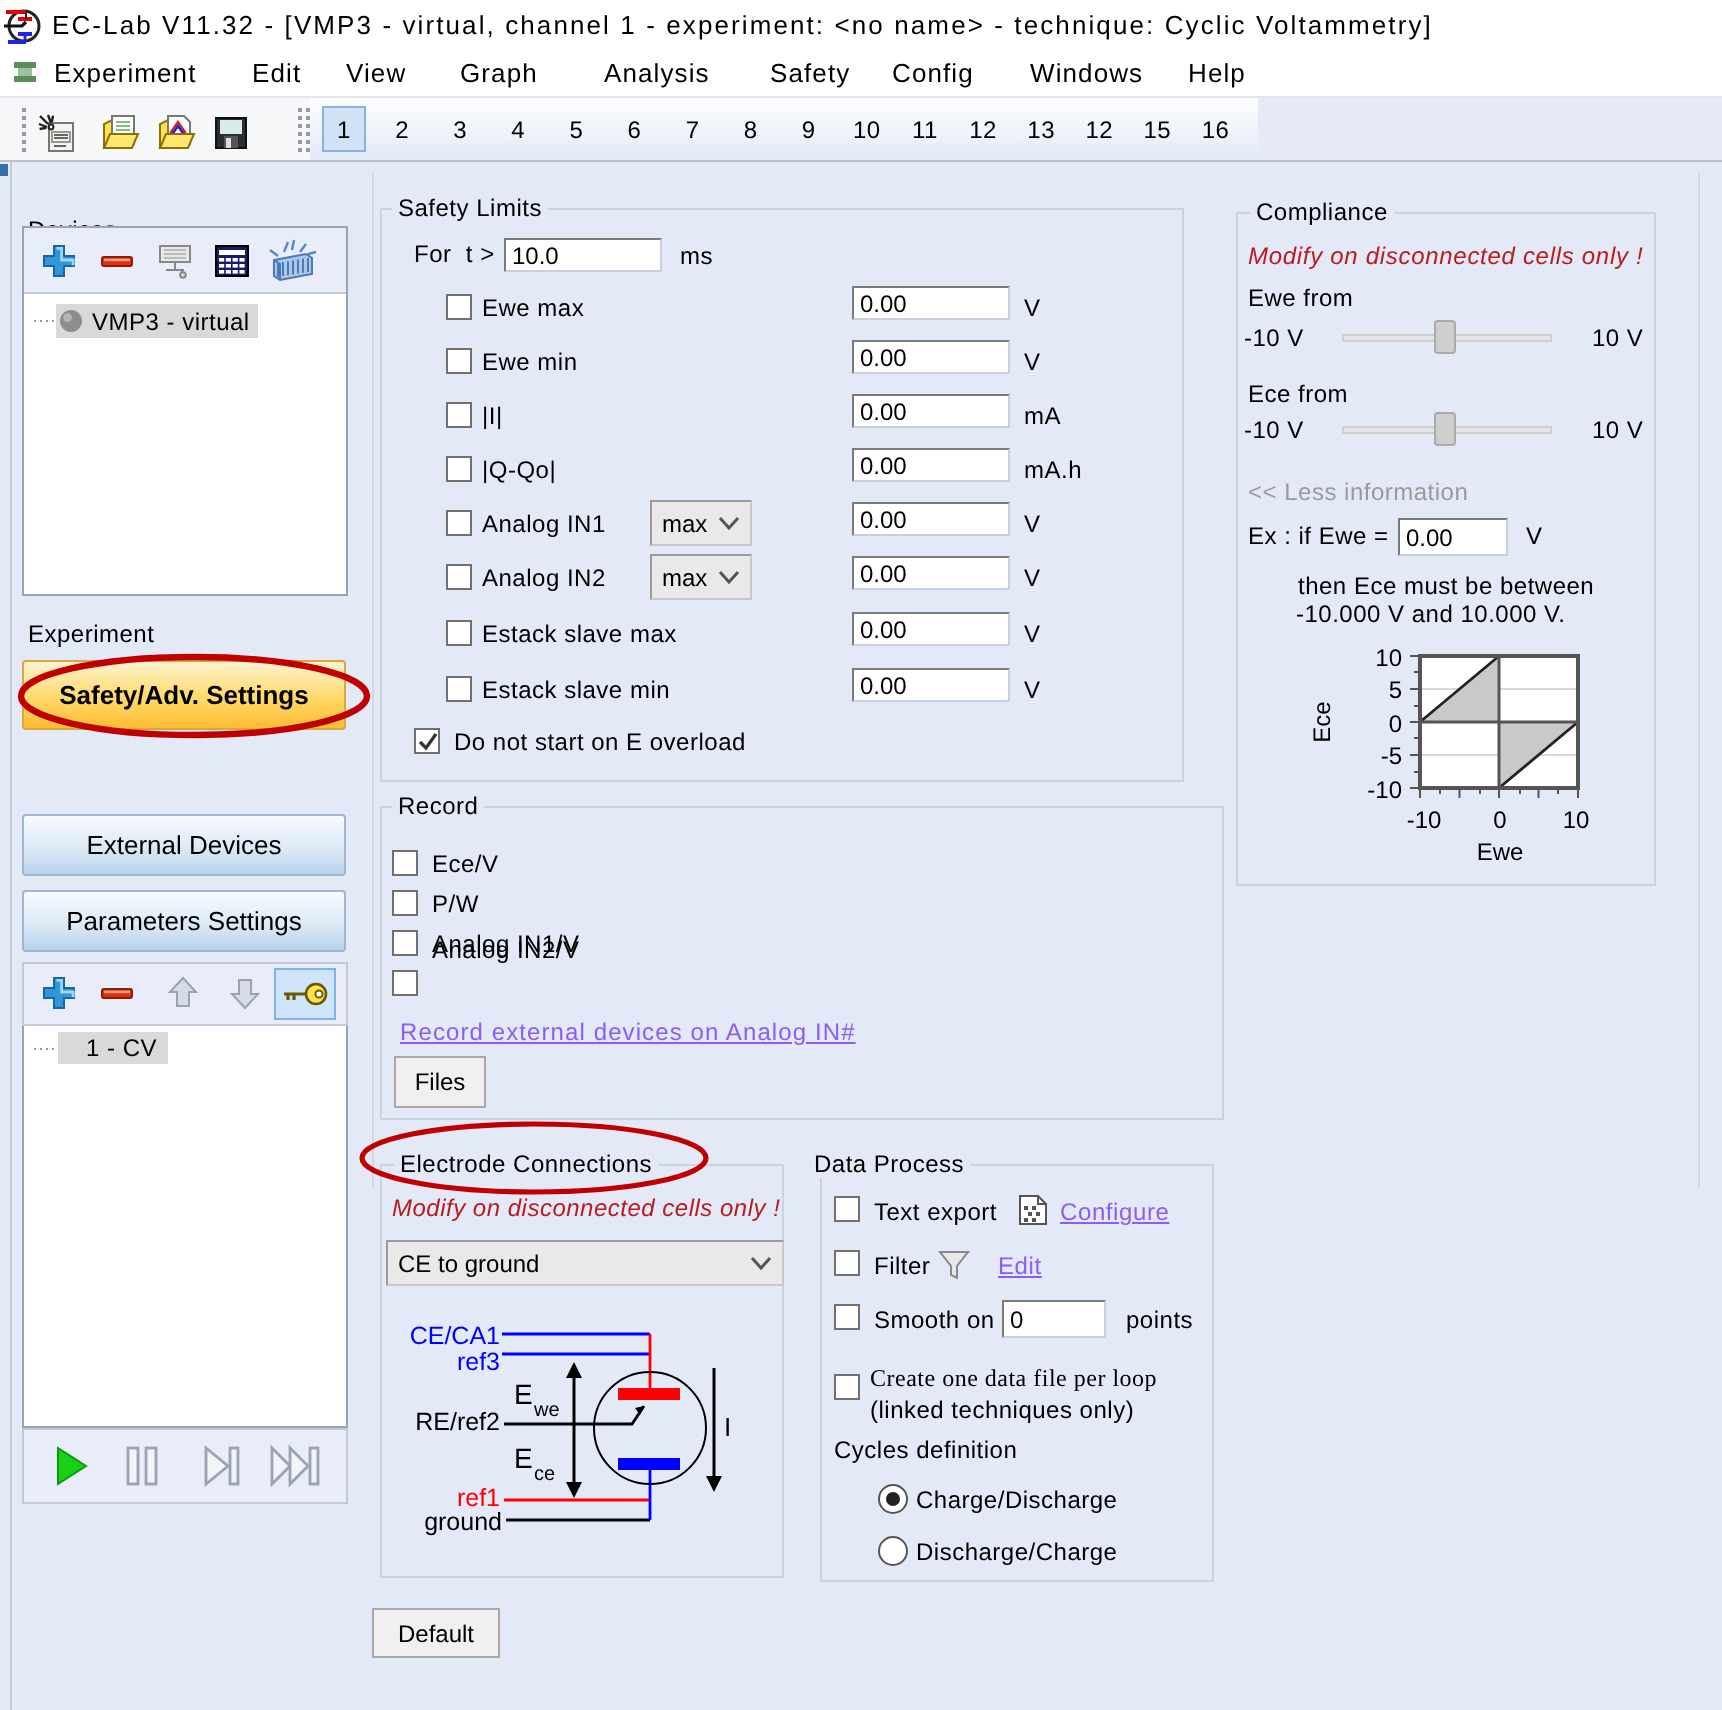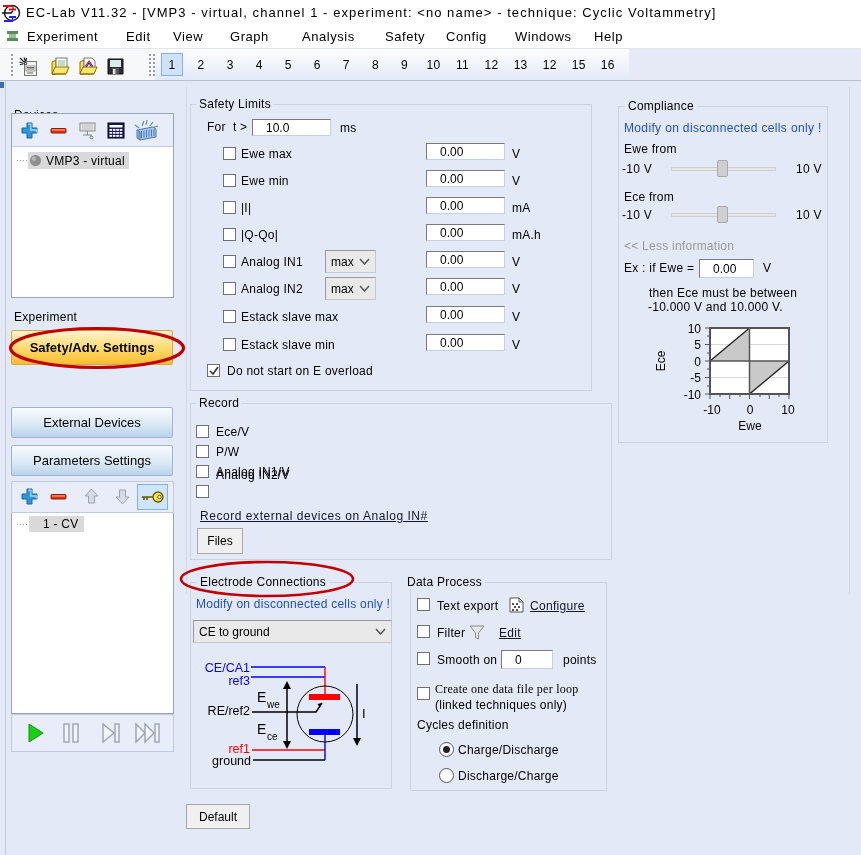--- a/index.html
+++ b/index.html
@@ -2,26 +2,26 @@
 <html><head>
 <meta charset="utf-8">
 <style>
 * { margin:0; padding:0; box-sizing:border-box; }
 html,body { width:861px; height:855px; font-family:"Liberation Sans", sans-serif; background:#fff; overflow:hidden; }
 .abs { position:absolute; }
 #page { position:relative; width:861px; height:855px; }
 .t12 { font-size:12px; color:#000; white-space:nowrap; letter-spacing:0.25px; }
 .t13 { font-size:13px; color:#000; white-space:nowrap; }
 .menu { font-size:13px; color:#000; white-space:nowrap; letter-spacing:0.55px; }
-.red { color:#1d4ed8; }
+.red { color:#b91c1c;font-style:italic; }
 .legend { background:#e4e9f8; padding:0 3px; }
 .gbox { border:1px solid #ccd2e2; }
 .cb { width:13px; height:13px; background:#fff; border:1px solid #707070; display:inline-block; }
-.inp { background:#fff; border:1px solid; border-color:#7a7a7a #c9cfdc #c9cfdc #7a7a7a; font-size:12px; color:#000; padding-left:13px; display:flex; align-items:center; }
-.link { color:#0f172a; text-decoration:underline; font-size:12px; white-space:nowrap; letter-spacing:0.3px; }
+.inp { background:#fff; border:1px solid; border-color:#7a7a7a #c9cfdc #c9cfdc #7a7a7a; font-size:12px; color:#000; padding-left:3px; display:flex; align-items:center; }
+.link { color:#8b5cf6; text-decoration:underline; font-size:12px; white-space:nowrap; letter-spacing:0.3px; }
 .btn { background:#f0f0f0; border:1px solid #a8a8a8; display:flex; align-items:center; justify-content:center; font-size:12px; color:#000; }
 .combo { background:#e9e9e9; border:1px solid; border-color:#9a9a9a #c8c8c8 #c8c8c8 #9a9a9a; font-size:12px; display:flex; align-items:center; padding-left:5px; position:absolute; }
 .chev { position:absolute; right:5px; top:50%; margin-top:-3.5px; }
 .navbtn { position:absolute; left:11px; width:162px; border:1px solid #9db6ce; border-radius:2px; background:linear-gradient(#f8fbfe,#dce9f6 55%,#b9d3ea); display:flex; align-items:center; justify-content:center; font-size:13px; color:#000; }
 </style>
 </head>
 <body>
 <div id="page">
 
   <div class="abs" style="left:0;top:0;width:861px;height:23px;background:#ffffff;"></div>

